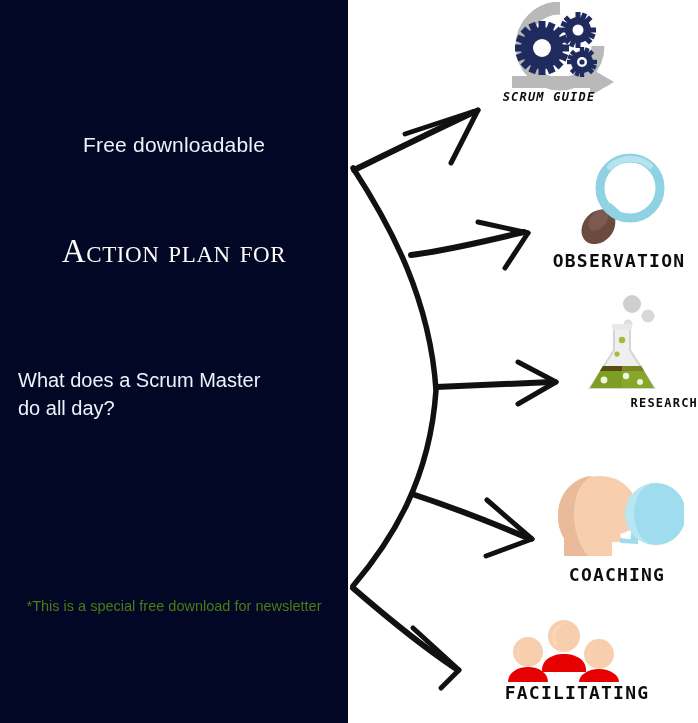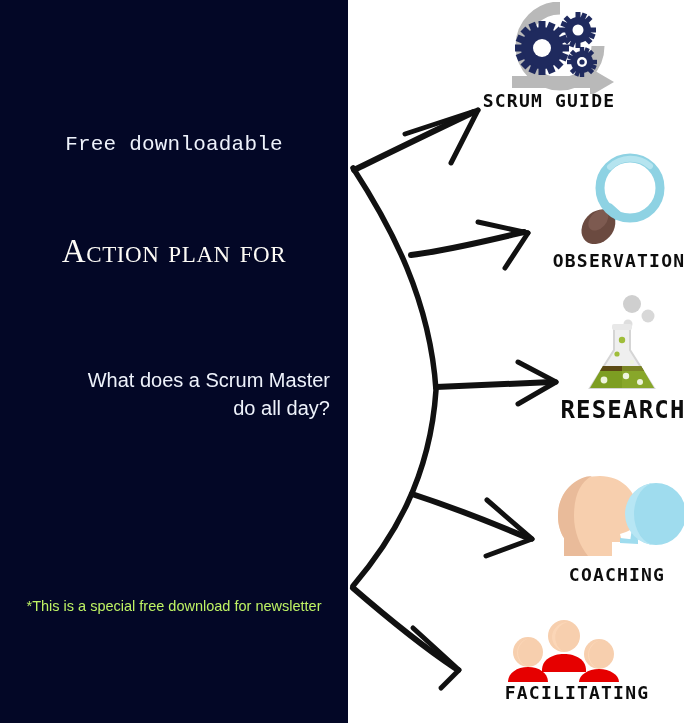--- a/index.html
+++ b/index.html
@@ -25,21 +25,21 @@
     width: 348px;
     height: 723px;
     background: #030726;
   }
   .eyebrow {
     position: absolute;
     left: 0; top: 133px;
     width: 348px;
     text-align: center;
     color: #eef2fb;
-    font-family: Liberation Mono, monospace;
+    font-family: Liberation Sans, sans-serif;
     font-size: 21px;
     font-weight: 400;
     letter-spacing: 0.2px;
   }
   .headline {
     position: absolute;
     left: 0; top: 228px;
     width: 348px;
     text-align: center;
     color: #fdfbf6;
@@ -47,35 +47,35 @@
     font-size: 33px;
     font-weight: 400;
     font-variant: small-caps;
     line-height: 1.42;
     letter-spacing: 0.6px;
   }
   .subhead {
     position: absolute;
     left: 0; top: 366px;
     width: 348px;
-    text-align: right;
+    text-align: left;
     color: #eef2fb;
     font-family: "Liberation Sans", sans-serif;
     font-size: 20px;
     font-weight: 400;
     line-height: 1.42;
     padding: 0 18px;
     box-sizing: border-box;
   }
   .footnote {
     position: absolute;
     left: 0; top: 596px;
     width: 348px;
     text-align: center;
-    color: #bef264;
+    color: #4d7c0f;
     font-family: "Liberation Sans", sans-serif;
     font-size: 14.5px;
     line-height: 1.45;
     padding: 0 12px;
     box-sizing: border-box;
   }
 
   
   .diagram {
     position: absolute;
@@ -110,23 +110,23 @@
     white-space: nowrap;
   }
 
   
   .node-scrum-guide   { left: 452px; top: 2px;   width: 210px; height: 128px; }
   .node-observation   { left: 512px; top: 152px; width: 186px; height: 132px; }
   .node-research      { left: 548px; top: 292px; width: 150px; height: 134px; }
   .node-coaching      { left: 512px; top: 472px; width: 186px; height: 126px; }
   .node-facilitating  { left: 440px; top: 620px; width: 258px; height: 100px; }
 
-  .lbl-scrum-guide   { left: -8px; top: 88px;  font-size: 18px; }
+  .lbl-scrum-guide   { left: -8px; top: 88px;  font-size: 12px; font-style: italic; }
   .lbl-observation   { left: 14px; top: 98px;  font-size: 18px; }
-  .lbl-research      { left: 0px;  top: 104px; font-size: 24px; }
+  .lbl-research      { left: 0px;  top: 104px; font-size: 12px; text-align: right; }
   .lbl-coaching      { left: 12px; top: 92px;  font-size: 18px; }
   .lbl-facilitating  { left: 8px;  top: 62px;  font-size: 18px; }
 </style>
 </head>
 <body>
 
 <div class="poster">
 
   <div class="left-panel">
     <div class="eyebrow">Free downloadable</div>

